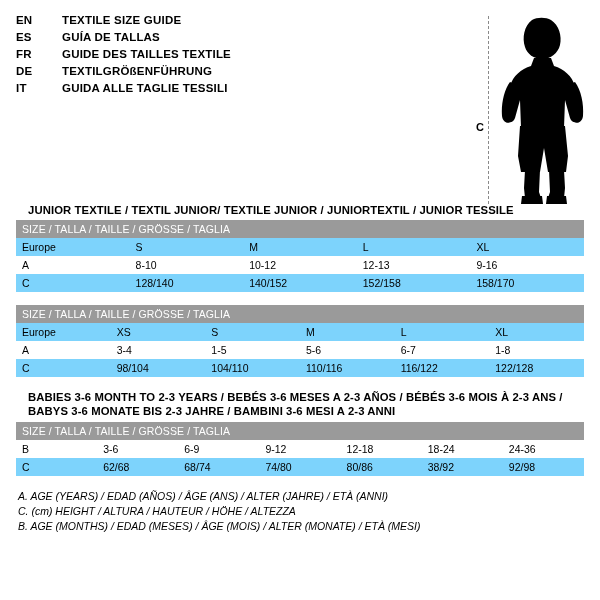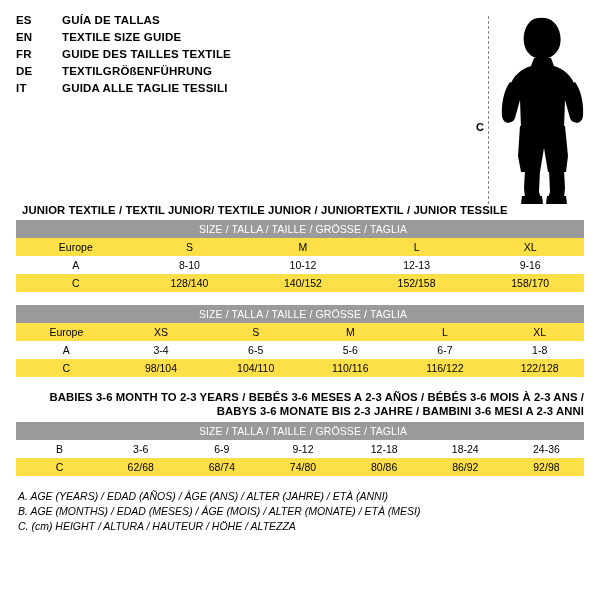--- a/index.html
+++ b/index.html
@@ -70,51 +70,50 @@
   .figure-svg {
     position: absolute;
     left: 48px;
     top: 2px;
   }
 
   
   .section-title {
     font-size: 11.3px;
     font-weight: bold;
-    margin: 0 0 4px 6px;
+    margin: 0 0 4px 12px;
     letter-spacing: 0.1px;
     white-space: nowrap;
   }
   .section-title.multi {
     line-height: 14px;
   }
 
   
   table.size-table {
     width: 100%;
     border-collapse: collapse;
     font-size: 10.5px;
     table-layout: fixed;
     margin-bottom: 13px;
   }
   table.size-table td {
     padding: 3px 0 3px 6px;
     vertical-align: middle;
     white-space: nowrap;
-    text-align: center;
   }
   tr.head-row td {
     background: #9a9a9a;
     color: #ffffff;
     font-weight: normal;
     font-size: 10.5px;
     letter-spacing: 0.1px;
   }
   tr.alt-row td {
-    background: #fde047;
+    background: #7dd3fc;
   }
   tr.plain-row td {
     background: #ffffff;
   }
   .row-key {
     width: 72px;
   }
 
   
   .footer {
@@ -130,26 +129,26 @@
 </style>
 </head>
 <body>
 
 <div class="page">
 
   <div class="header">
     <table class="lang-table">
       <tbody>
         <tr>
+          <td class="lang-code">EN</td>
+          <td>TEXTILE SIZE GUIDE</td>
+        </tr>
+        <tr>
           <td class="lang-code">ES</td>
           <td>GUÍA DE TALLAS</td>
-        </tr>
-        <tr>
-          <td class="lang-code">EN</td>
-          <td>TEXTILE SIZE GUIDE</td>
         </tr>
         <tr>
           <td class="lang-code">FR</td>
           <td>GUIDE DES TAILLES TEXTILE</td>
         </tr>
         <tr>
           <td class="lang-code">DE</td>
           <td>TEXTILGRÖßENFÜHRUNG</td>
         </tr>
         <tr>
@@ -225,37 +224,37 @@
         <td class="row-key">Europe</td>
         <td>XS</td>
         <td>S</td>
         <td>M</td>
         <td>L</td>
         <td>XL</td>
       </tr>
       <tr class="plain-row">
         <td class="row-key">A</td>
         <td>3-4</td>
-        <td>6-5</td>
+        <td>1-5</td>
         <td>5-6</td>
         <td>6-7</td>
         <td>1-8</td>
       </tr>
       <tr class="alt-row">
         <td class="row-key">C</td>
         <td>98/104</td>
         <td>104/110</td>
         <td>110/116</td>
         <td>116/122</td>
         <td>122/128</td>
       </tr>
     </tbody>
   </table>
 
-  <div class="section-title multi" style="white-space: pre-line; text-align: right;">BABIES 3-6 MONTH TO 2-3 YEARS / BEBÉS 3-6 MESES A 2-3 AÑOS / BÉBÉS 3-6 MOIS À 2-3 ANS /
+  <div class="section-title multi" style="white-space: pre-line;">BABIES 3-6 MONTH TO 2-3 YEARS / BEBÉS 3-6 MESES A 2-3 AÑOS / BÉBÉS 3-6 MOIS À 2-3 ANS /
 BABYS 3-6 MONATE BIS 2-3 JAHRE / BAMBINI 3-6 MESI A 2-3 ANNI</div>
   <table class="size-table">
     <tbody>
       <tr class="head-row">
         <td colspan="7">SIZE / TALLA / TAILLE / GRÖSSE / TAGLIA</td>
       </tr>
       <tr class="plain-row">
         <td class="row-key">B</td>
         <td>3-6</td>
         <td>6-9</td>
@@ -263,25 +262,25 @@
         <td>12-18</td>
         <td>18-24</td>
         <td>24-36</td>
       </tr>
       <tr class="alt-row">
         <td class="row-key">C</td>
         <td>62/68</td>
         <td>68/74</td>
         <td>74/80</td>
         <td>80/86</td>
-        <td>86/92</td>
+        <td>38/92</td>
         <td>92/98</td>
       </tr>
     </tbody>
   </table>
 
   <div class="footer">
     <div>A. AGE (YEARS) / EDAD (AÑOS) / ÂGE (ANS) / ALTER (JAHRE) / ETÀ (ANNI)</div>
+    <div>C. (cm) HEIGHT / ALTURA / HAUTEUR / HÖHE / ALTEZZA</div>
     <div>B. AGE (MONTHS) / EDAD (MESES) / ÂGE (MOIS) / ALTER (MONATE) / ETÀ (MESI)</div>
-    <div>C. (cm) HEIGHT / ALTURA / HAUTEUR / HÖHE / ALTEZZA</div>
   </div>
 
 </div>
 
 </body></html>

